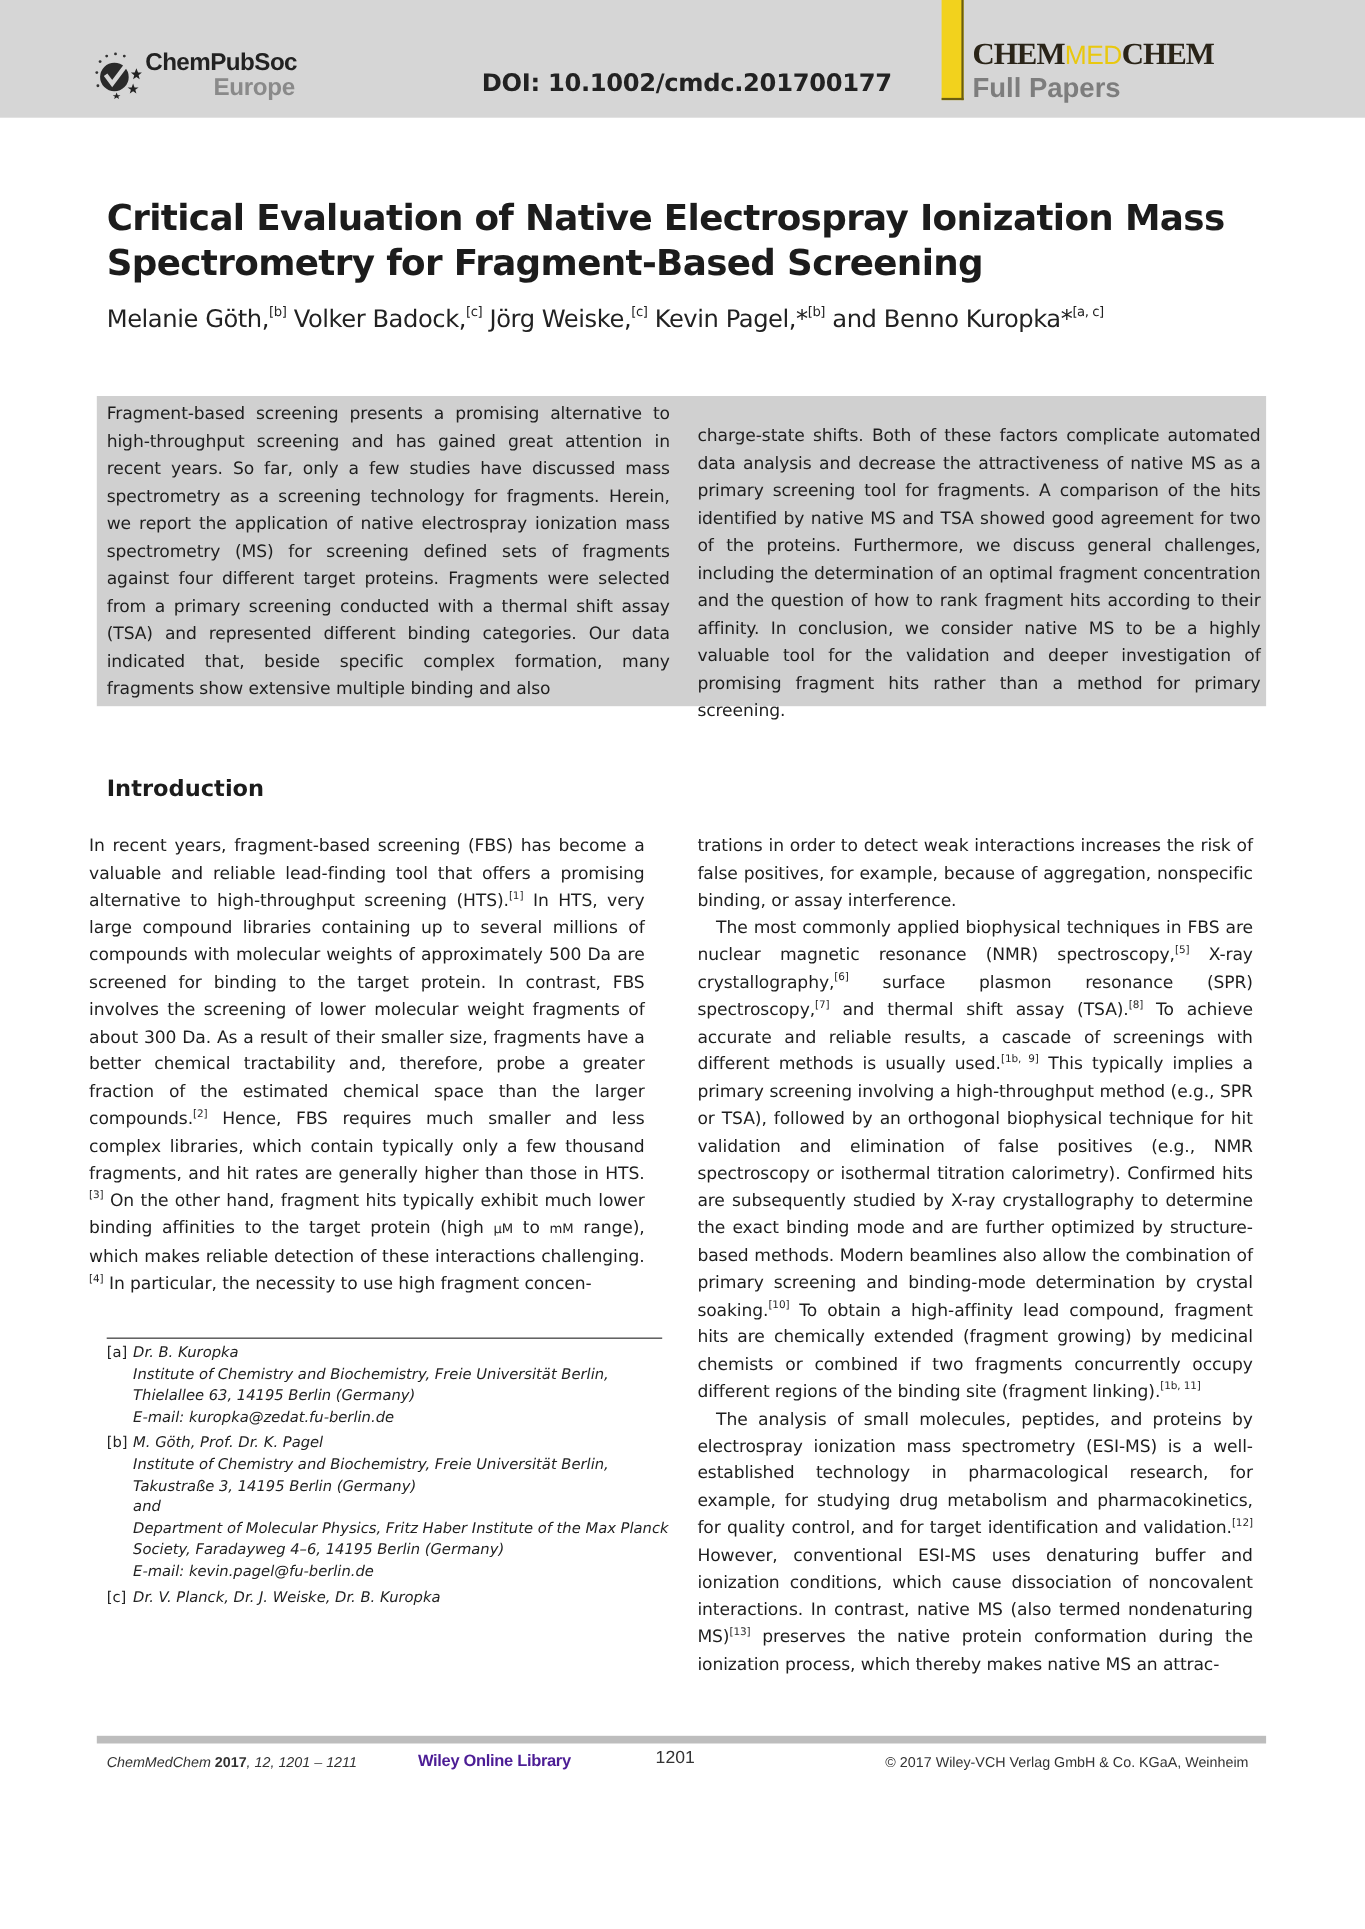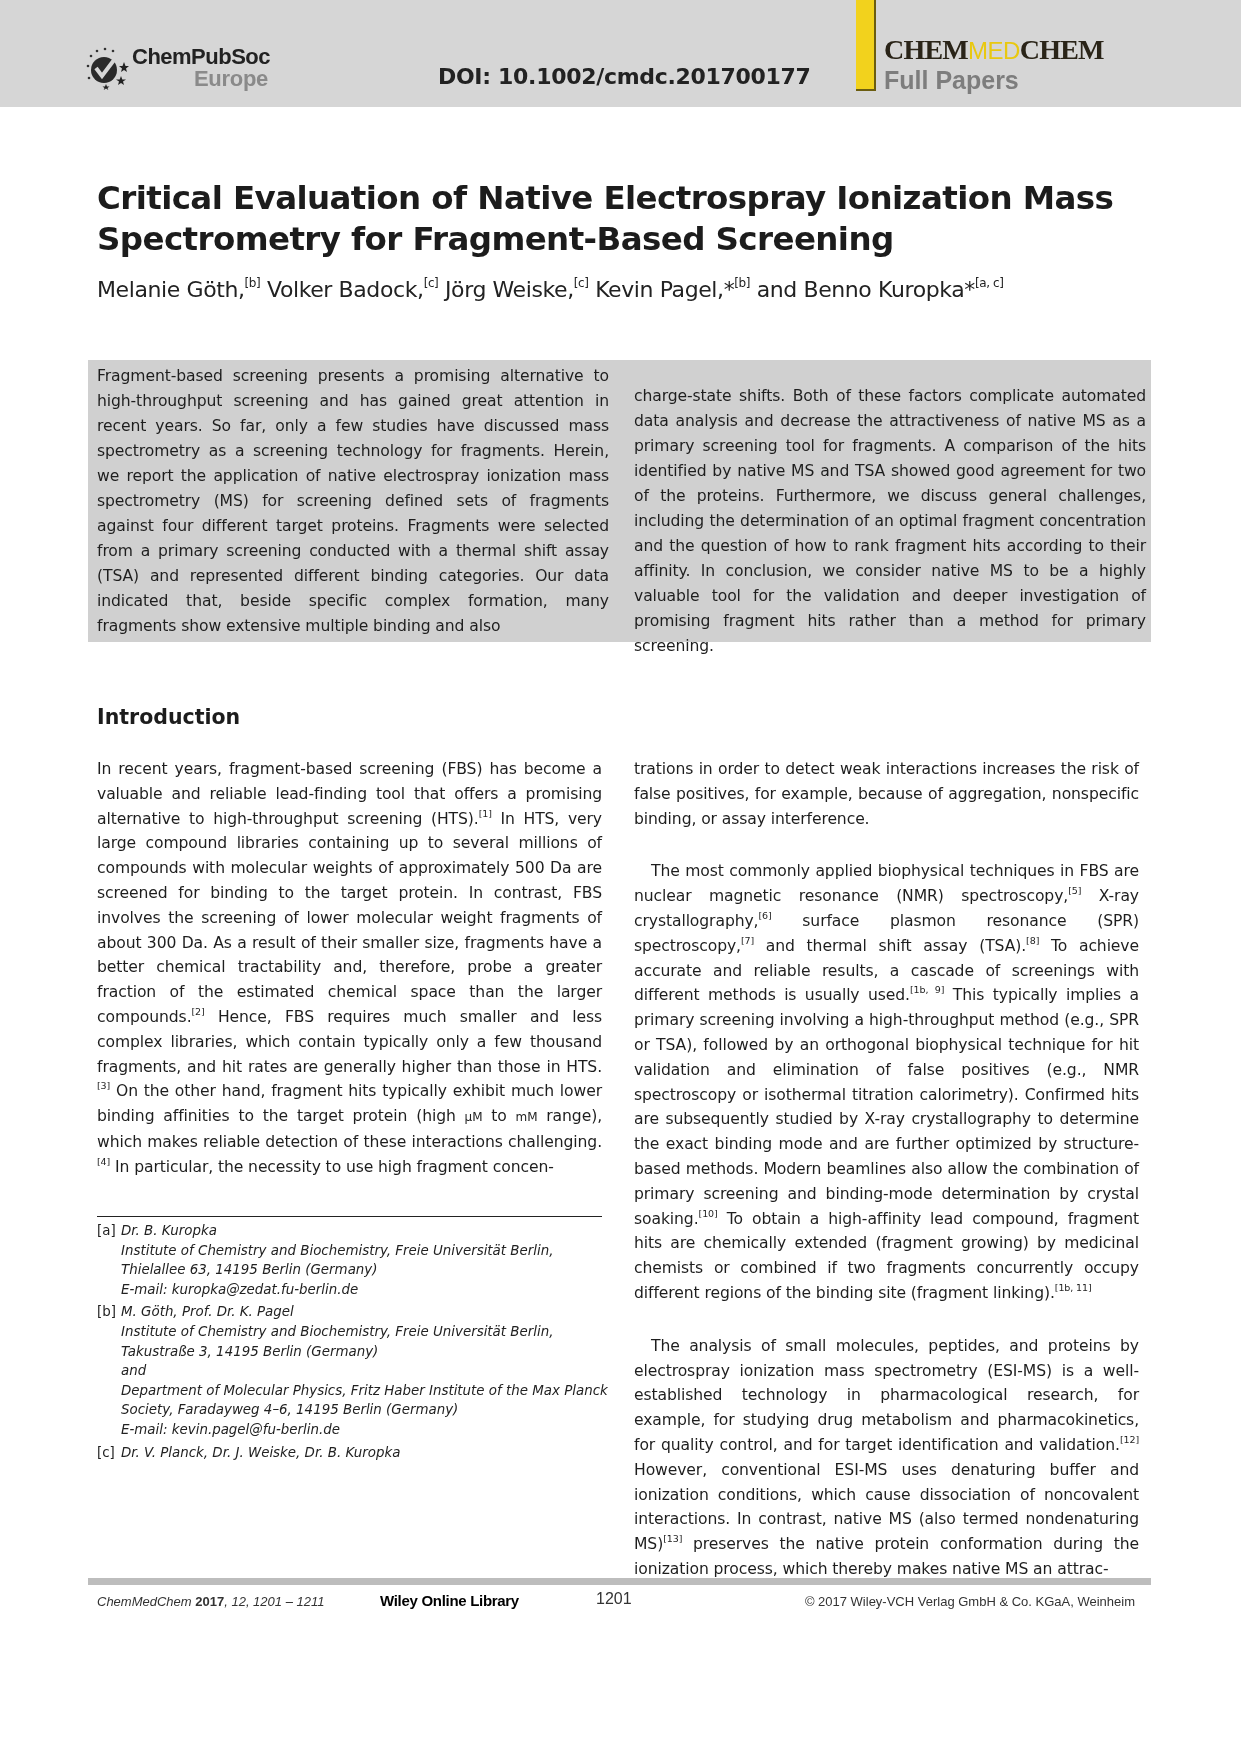--- a/index.html
+++ b/index.html
@@ -22,41 +22,41 @@
   .authors sup { font-size: 12px; vertical-align: 10px; }
 
   .abstract-box { position: absolute; left: 88px; top: 360px; width: 1063px; height: 282px; background: #d0d0d0; }
   .abstract-col { position: absolute; top: 364px; width: 512px; font-size: 15.6px; line-height: 25px; text-align: justify; color: #1e1e1e; letter-spacing: -0.1px; }
   .abs-left { left: 97px; }
   .abs-right { left: 634px; margin-top: 20px; }
 
   .h-intro { position: absolute; left: 97px; top: 705px; font-weight: bold; font-size: 20.5px; color: #1c1c1c; }
 
   .body-col { position: absolute; width: 505px; font-size: 15.6px; line-height: 24.8px; text-align: justify; color: #1e1e1e; letter-spacing: -0.1px; }
-  .body-left { left: 97px; top: 757px; }
+  .body-left { left: 81px; top: 757px; }
   .body-right { left: 634px; top: 757px; }
   .body-col p { text-indent: 0; }
-  .body-col p.ind { text-indent: 17px; margin-top: 28px; }
+  .body-col p.ind { text-indent: 17px; }
   sup.ref { font-size: 9.5px; vertical-align: 7px; line-height: 0; }
   .sc { font-size: 12px; }
 
   .fn-rule { position: absolute; left: 97px; top: 1216px; width: 505px; height: 1px; background: #222; }
   .footnotes { position: absolute; left: 97px; top: 1221px; width: 520px; font-size: 13.4px; line-height: 19.6px; color: #222; }
   .fn { position: relative; padding-left: 24px; margin-bottom: 3px; }
   .fn-label { position: absolute; left: 0; top: 0; font-style: normal; }
   .fn-text { font-style: italic; }
   .fn-si { position: relative; padding-left: 24px; margin-top: 2px; }
   .si-icon { position: absolute; left: 0; top: 4px; width: 17px; height: 13px; border: 2px solid #333; border-radius: 1px; }
   .si-icon::after { content: ""; position: absolute; left: -4px; bottom: -5px; width: 21px; height: 3px; background: #333; }
 
   .foot-bar { position: absolute; left: 88px; top: 1578px; width: 1063px; height: 7px; background: #bdbdbd; }
   .footer { position: absolute; top: 1594px; font-size: 13px; color: #333; }
   .f-cite { left: 97px; font-family: "Liberation Sans", sans-serif; }
   .f-cite i { font-style: italic; }
-  .f-wiley { left: 380px; font-family: "Liberation Sans", sans-serif; font-weight: bold; font-size: 15px; top: 1592px; color: #000000; letter-spacing: -0.3px; }
+  .f-wiley { left: 380px; font-family: "Liberation Sans", sans-serif; font-weight: bold; font-size: 15px; top: 1592px; color: #4c1d95; letter-spacing: -0.3px; }
   .f-page { left: 596px; font-family: "Liberation Sans", sans-serif; font-size: 16px; top: 1590px; }
   .f-copy { right: 106px; font-family: "Liberation Sans", sans-serif; }
 </style>
 </head>
 <body>
 
 <div class="header-band"></div>
 <div class="logo">
   <svg class="logo-mark" viewBox="0 0 44 44">
     <circle cx="18" cy="24" r="13" fill="#2a2a2a"></circle>

